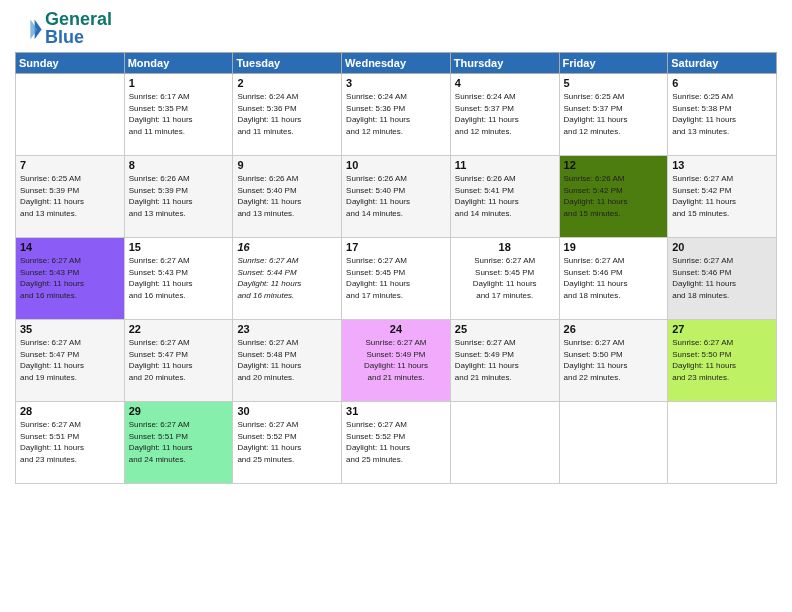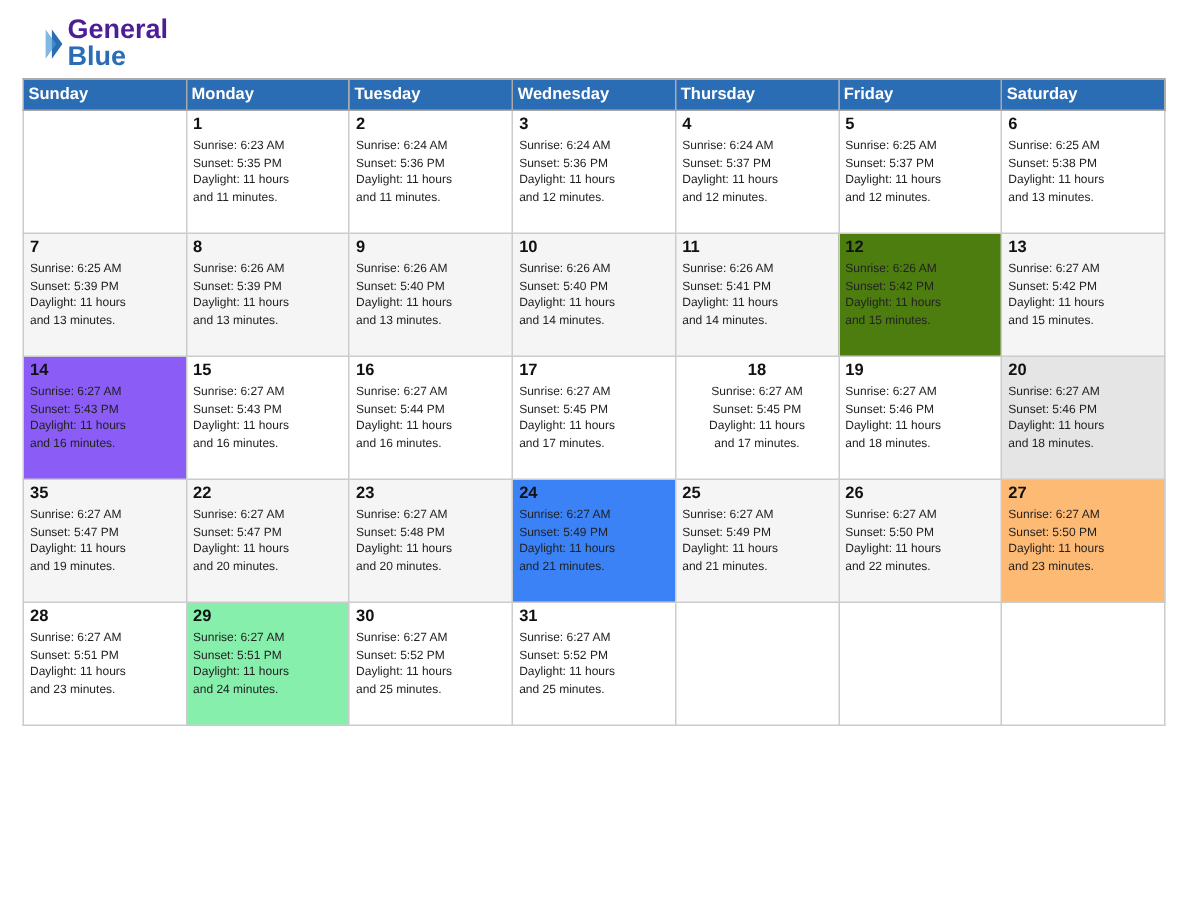--- a/index.html
+++ b/index.html
@@ -26,21 +26,21 @@
       align-items: center;
       gap: 2px;
     }
     .logo-text {
       font-size: 18px;
       font-weight: bold;
       color: #1a1a1a;
       line-height: 1;
     }
     .logo-text span {
-      color: #4c1d95;
+      color: #0f766e;
     }
     .logo-icon {
       width: 28px;
       height: 28px;
     }
     .title-block {
       text-align: right;
     }
     .month-title {
       font-size: 36px;
@@ -131,21 +131,21 @@
           <th>Thursday</th>
           <th>Friday</th>
           <th>Saturday</th>
         </tr>
     </thead>
     <tbody id="calendar-body">
         <tr>
           <td class="empty-cell" style="background-color: rgb(255, 255, 255);"></td>
           <td style="background-color: rgb(255, 255, 255);">
             <span class="day-num">1</span>
-            <div class="cell-info" style="white-space: pre-line;">Sunrise: 6:23 AM
+            <div class="cell-info" style="white-space: pre-line;">Sunrise: 6:17 AM
 Sunset: 5:35 PM
 Daylight: 11 hours
 and 11 minutes.</div>
           </td>
           <td style="background-color: rgb(255, 255, 255);">
             <span class="day-num">2</span>
             <div class="cell-info" style="white-space: pre-line;">Sunrise: 6:24 AM
 Sunset: 5:36 PM
 Daylight: 11 hours
 and 11 minutes.</div>
@@ -238,21 +238,21 @@
 Daylight: 11 hours
 and 16 minutes.</div>
           </td>
           <td style="background-color: rgb(255, 255, 255);">
             <span class="day-num">15</span>
             <div class="cell-info" style="white-space: pre-line;">Sunrise: 6:27 AM
 Sunset: 5:43 PM
 Daylight: 11 hours
 and 16 minutes.</div>
           </td>
-          <td style="background-color: rgb(255, 255, 255);">
+          <td style="background-color: rgb(255, 255, 255); font-style: italic;">
             <span class="day-num">16</span>
             <div class="cell-info" style="white-space: pre-line;">Sunrise: 6:27 AM
 Sunset: 5:44 PM
 Daylight: 11 hours
 and 16 minutes.</div>
           </td>
           <td style="background-color: rgb(255, 255, 255);">
             <span class="day-num">17</span>
             <div class="cell-info" style="white-space: pre-line;">Sunrise: 6:27 AM
 Sunset: 5:45 PM
@@ -296,42 +296,42 @@
 Daylight: 11 hours
 and 20 minutes.</div>
           </td>
           <td style="background-color: rgb(245, 245, 245);">
             <span class="day-num">23</span>
             <div class="cell-info" style="white-space: pre-line;">Sunrise: 6:27 AM
 Sunset: 5:48 PM
 Daylight: 11 hours
 and 20 minutes.</div>
           </td>
-          <td style="background-color: #3b82f6;">
+          <td style="background-color: #f0abfc; text-align: center;">
             <span class="day-num">24</span>
             <div class="cell-info" style="white-space: pre-line;">Sunrise: 6:27 AM
 Sunset: 5:49 PM
 Daylight: 11 hours
 and 21 minutes.</div>
           </td>
           <td style="background-color: rgb(245, 245, 245); margin-top: 36px;">
             <span class="day-num">25</span>
             <div class="cell-info" style="white-space: pre-line;">Sunrise: 6:27 AM
 Sunset: 5:49 PM
 Daylight: 11 hours
 and 21 minutes.</div>
           </td>
           <td style="background-color: rgb(245, 245, 245);">
             <span class="day-num">26</span>
             <div class="cell-info" style="white-space: pre-line;">Sunrise: 6:27 AM
 Sunset: 5:50 PM
 Daylight: 11 hours
 and 22 minutes.</div>
           </td>
-          <td style="background-color: #fdba74;">
+          <td style="background-color: #bef264;">
             <span class="day-num">27</span>
             <div class="cell-info" style="white-space: pre-line;">Sunrise: 6:27 AM
 Sunset: 5:50 PM
 Daylight: 11 hours
 and 23 minutes.</div>
           </td>
         </tr>
         <tr>
           <td style="background-color: rgb(255, 255, 255);">
             <span class="day-num">28</span>

